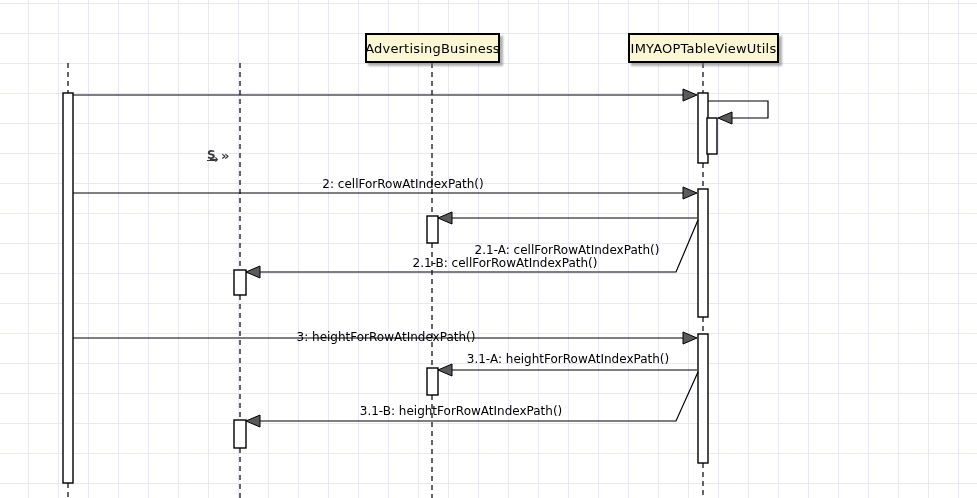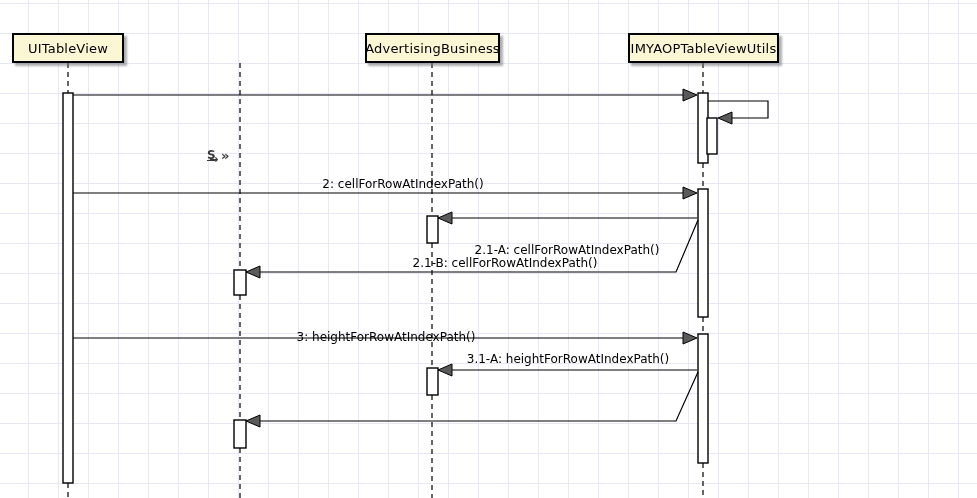--- a/index.html
+++ b/index.html
@@ -72,29 +72,29 @@
       <polygon points="718,118 732,112 732,124"></polygon>
       <polygon points="697,193 683,187 683,199"></polygon>
       <polygon points="438,218 452,212 452,224"></polygon>
       <polygon points="246,272 260,266 260,278"></polygon>
       <polygon points="697,338 683,332 683,344"></polygon>
       <polygon points="438,370 452,364 452,376"></polygon>
       <polygon points="246,421 260,415 260,427"></polygon>
     </g>
   </svg>
 
-  <div class="participant" style="left:12px;width:108px;">UITableView</div>
   <div class="participant" style="left:365px;width:131px;">AdvertisingBusiness</div>
   <div class="participant" style="left:628px;width:147px;">IMYAOPTableViewUtils</div>
 
   <div class="msg-label centered" style="left:403px;top:177px;">2: cellForRowAtIndexPath()</div>
   <div class="msg-label centered" style="left:567px;top:203px;margin-top:40px;">2.1-A: cellForRowAtIndexPath()</div>
   <div class="msg-label centered" style="left:461px;top:256px;margin-left:44px;">2.1-B: cellForRowAtIndexPath()</div>
   <div class="msg-label centered" style="left:386px;top:322px;margin-top:8px;">3: heightForRowAtIndexPath()</div>
   <div class="msg-label centered" style="left:568px;top:352px;">3.1-A: heightForRowAtIndexPath()</div>
+  <div class="msg-label centered" style="left:461px;top:404px;">3.1-B: heightForRowAtIndexPath()</div>
 
   <div class="cursor">
     <span class="cur-s">S</span>
     <span class="cur-arrow">→</span>
     <span class="cur-chev">»</span>
   </div>
 
 </div>
 
 </body></html>

